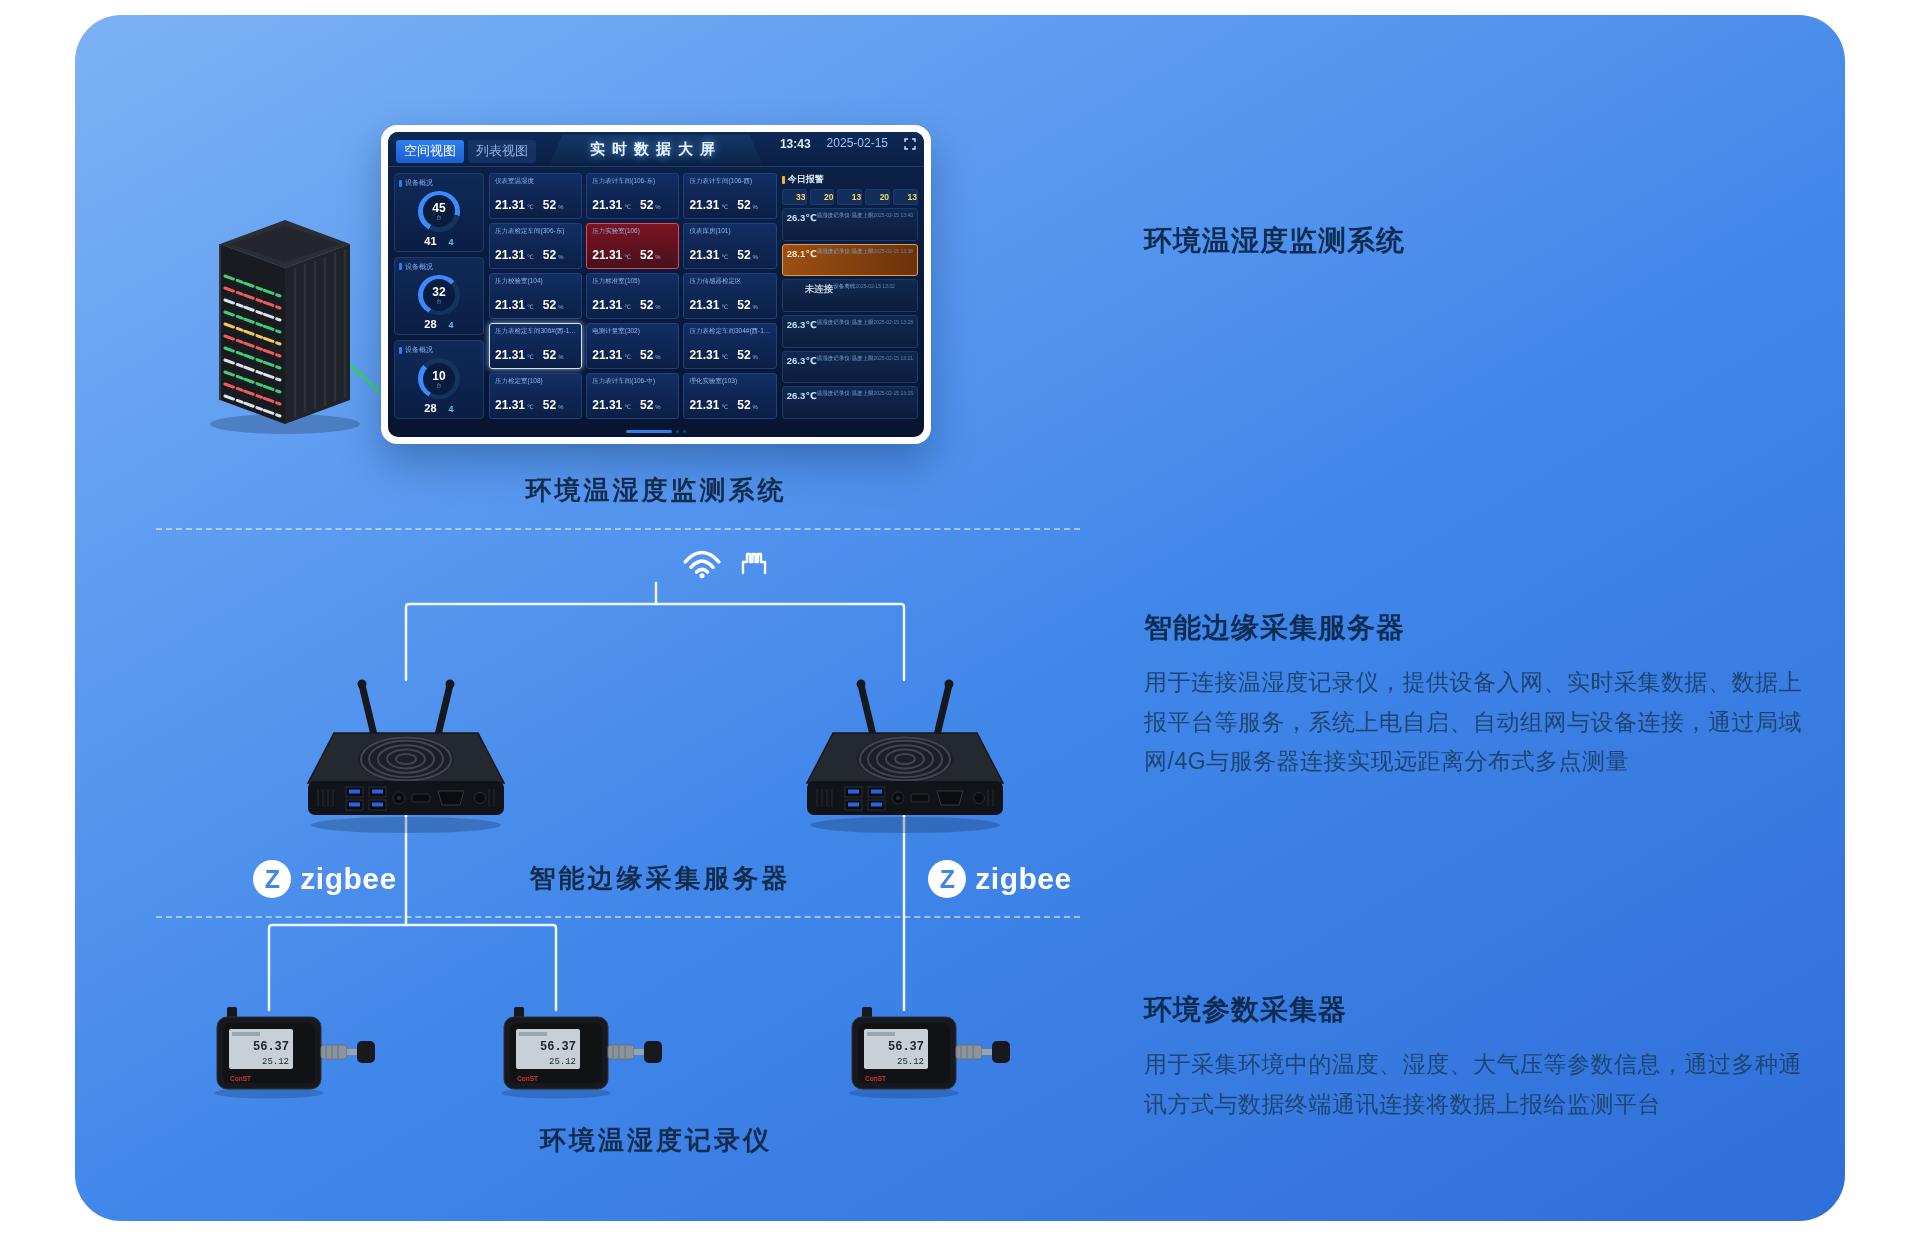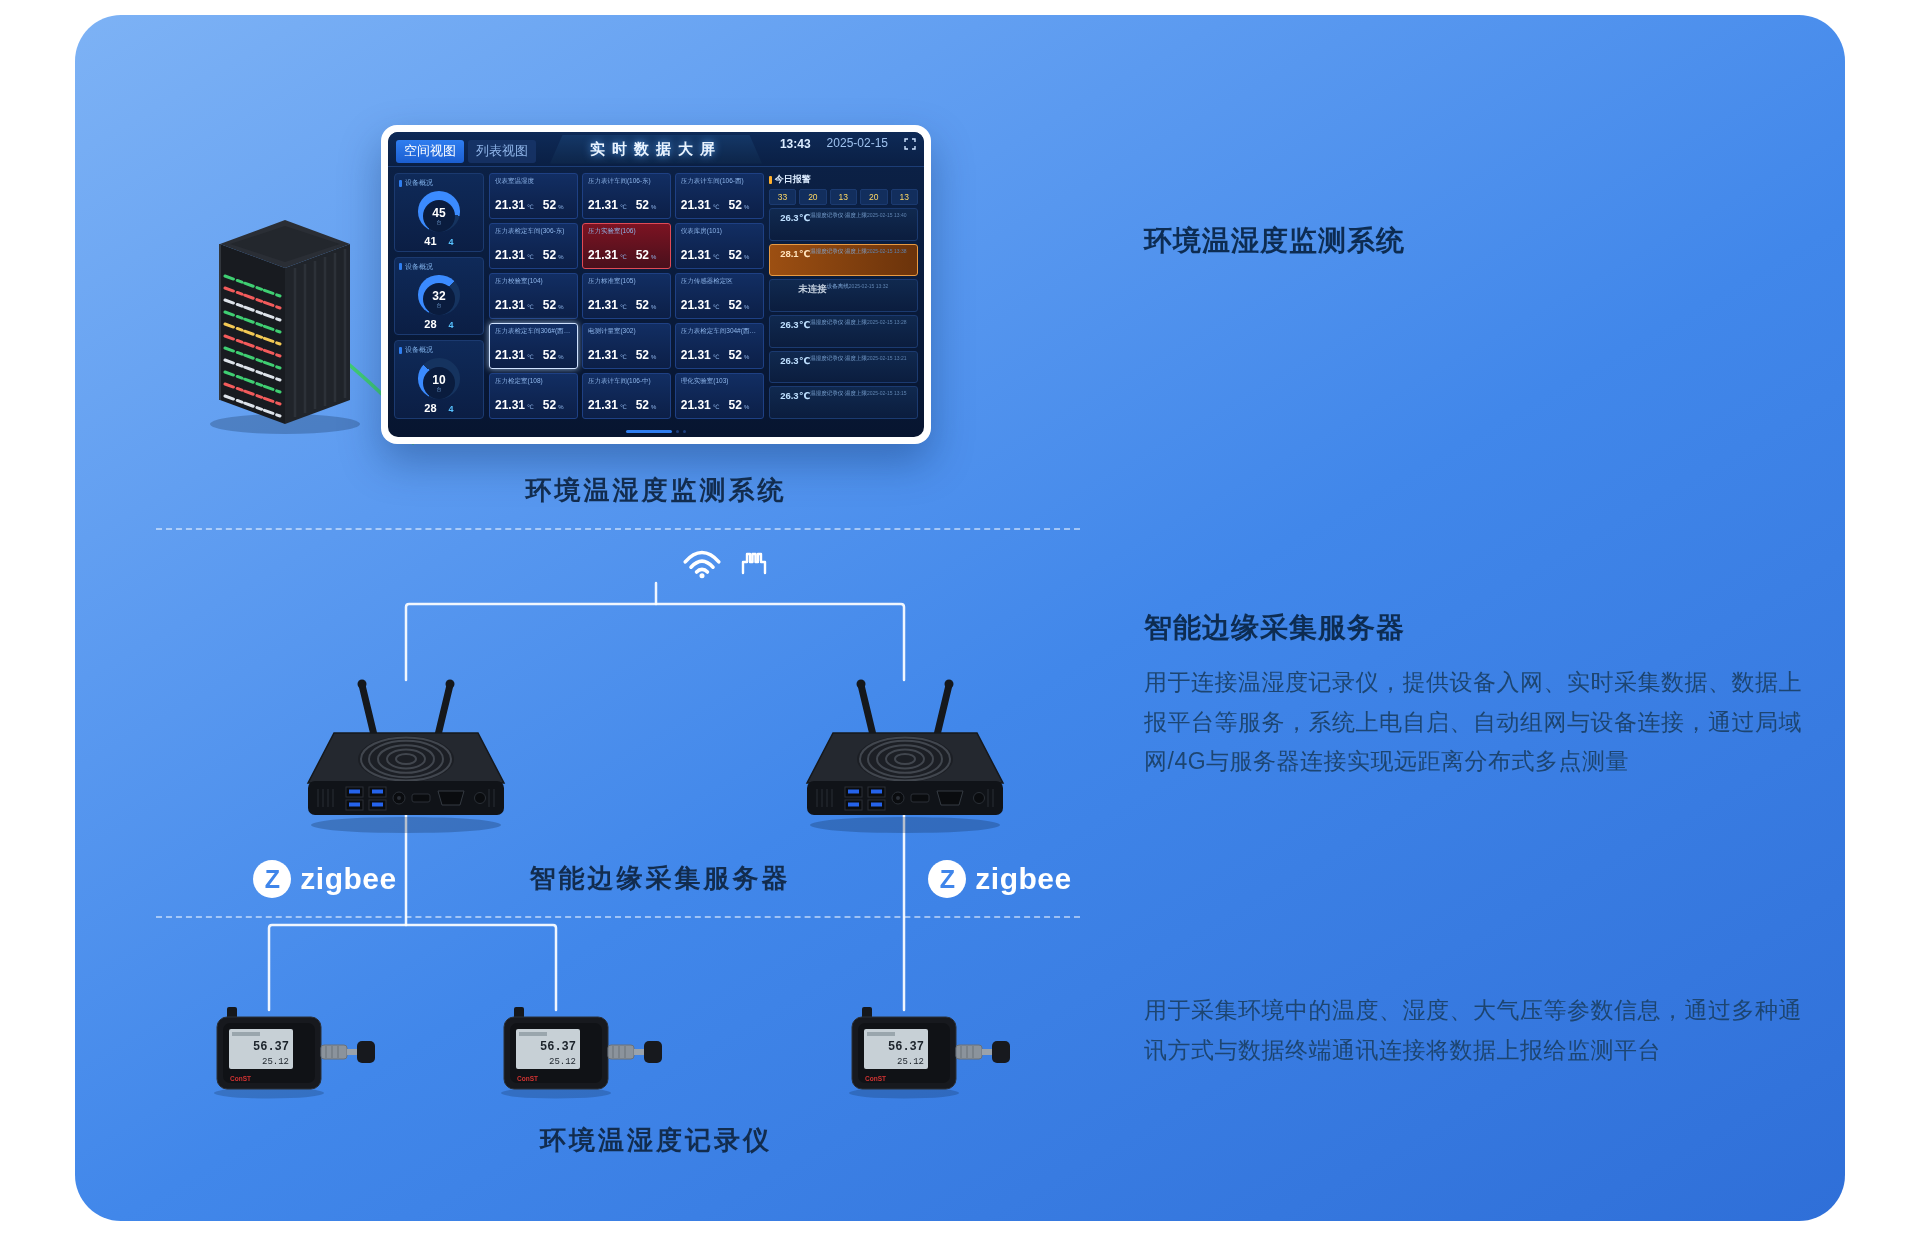--- a/index.html
+++ b/index.html
@@ -42,21 +42,21 @@
   .dash-dt{display:flex;flex-direction:column;align-items:flex-end;line-height:1.15}
   .dash-time{font-size:12px;font-weight:700;color:#dcecff}
   .dash-date{font-size:12px;color:#9fc2ee}
 
   .dash-body{flex:1;display:flex;gap:5px;padding:6px;min-height:0}
   .dcol-left{flex:0 0 90px;display:flex;flex-direction:column;gap:5px;min-height:0}
   .dgroup{flex:1;background:linear-gradient(180deg,#0f2a59,#0b1e44);border:1px solid #1b3a70;border-radius:4px;
         padding:4px;display:flex;flex-direction:column;align-items:center;min-height:0}
   .dgroup-label{align-self:flex-start;font-size:7px;color:#7fb0e8;display:flex;align-items:center;gap:3px}
   .dgroup-label::before{content:"";width:3px;height:7px;background:#2f7ef0;border-radius:1px}
-  .gauge{margin-top:3px;width:42px;height:42px;border-radius:50%;display:flex;align-items:flex-end;justify-content:center;
+  .gauge{margin-top:3px;width:42px;height:42px;border-radius:50%;display:flex;align-items:center;justify-content:center;
         background:conic-gradient(from 210deg,#3b8bff var(--p),#15335f 0)}
   .gauge-in{width:32px;height:32px;border-radius:50%;background:#0a1c3e;display:flex;flex-direction:column;
         align-items:center;justify-content:center}
   .gauge-v{font-size:12px;font-weight:700;color:#fff;line-height:1}
   .gauge-u{font-size:5px;color:#7fb0e8}
   .dstats{display:flex;gap:12px;margin-top:3px;align-items:baseline}
   .dstat1{font-size:11px;font-weight:700;color:#fff}
   .dstat2{font-size:9px;font-weight:700;color:#57c2ff}
 
   .dgrid{flex:1;display:grid;grid-template-columns:repeat(3,1fr);grid-template-rows:repeat(5,1fr);gap:4px;min-width:0;min-height:0}
@@ -67,22 +67,22 @@
   .card-name{font-size:6.5px;color:#8fb6ea;white-space:nowrap;overflow:hidden;text-overflow:ellipsis}
   .card-vals{display:flex;align-items:baseline;gap:2px}
   .cv{font-size:12px;font-weight:700;color:#fff}
   .cu{font-size:6px;color:#8fb6ea;margin-right:7px}
   .cu:last-child{margin-right:0}
 
   .dcol-right{flex:0 0 88px;display:flex;flex-direction:column;gap:3px;min-height:0}
   .alarm-title{font-size:9px;font-weight:700;color:#dcecff;display:flex;align-items:center;gap:3px}
   .alarm-title::before{content:"";width:3px;height:8px;background:#ffb02e;border-radius:1px}
   .alarm-counts{display:flex;gap:3px}
-  .acnt{flex:1;text-align:right;font-size:8.5px;font-weight:400;color:#ffd964;
-        background:rgba(20,50,100,.8);border:1px solid #1b3a70;border-radius:2px;padding:2px 8px}
+  .acnt{flex:1;text-align:right;font-size:8.5px;font-weight:700;color:#ffd964;
+        background:rgba(20,50,100,.8);border:1px solid #1b3a70;border-radius:2px;padding:2px 0}
   .aitem{flex:1;background:linear-gradient(180deg,#10294f,#0b1d3e);border:1px solid #1b3a70;border-radius:3px;
         padding:3px 4px;display:flex;flex-direction:row;justify-content:center;min-height:0;overflow:hidden}
   .aitem.alert{background:linear-gradient(90deg,#9c4f12,#6b330b);border-color:#e89a42}
   .aval{font-size:9.5px;font-weight:700;color:#bfe0ff;line-height:1.2}
   .aitem.alert .aval{color:#ffe3bd}
   .aitem.offline .aval{color:#c3cfdd}
   .adesc{font-size:5.5px;color:#7fa8d8;white-space:nowrap;overflow:hidden;text-overflow:ellipsis}
   .atime{font-size:5px;color:#5f83b0;white-space:nowrap}
 
   .dash-foot{flex:0 0 12px;display:flex;align-items:center;justify-content:center;gap:4px}
@@ -584,16 +584,17 @@
   <div class="section-label lbl3">环境温湿度记录仪</div>
 
   <section class="info b1">
     <h2>环境温湿度监测系统</h2>
   </section>
   <section class="info b2">
     <h2>智能边缘采集服务器</h2>
     <p>用于连接温湿度记录仪，提供设备入网、实时采集数据、数据上报平台等服务，系统上电自启、自动组网与设备连接，通过局域网/4G与服务器连接实现远距离分布式多点测量</p>
   </section>
   <section class="info b3">
+    <h2>环境参数采集器</h2>
     <p>用于采集环境中的温度、湿度、大气压等参数信息，通过多种通讯方式与数据终端通讯连接将数据上报给监测平台</p>
   </section>
 
 </div>
 
 </body></html>

